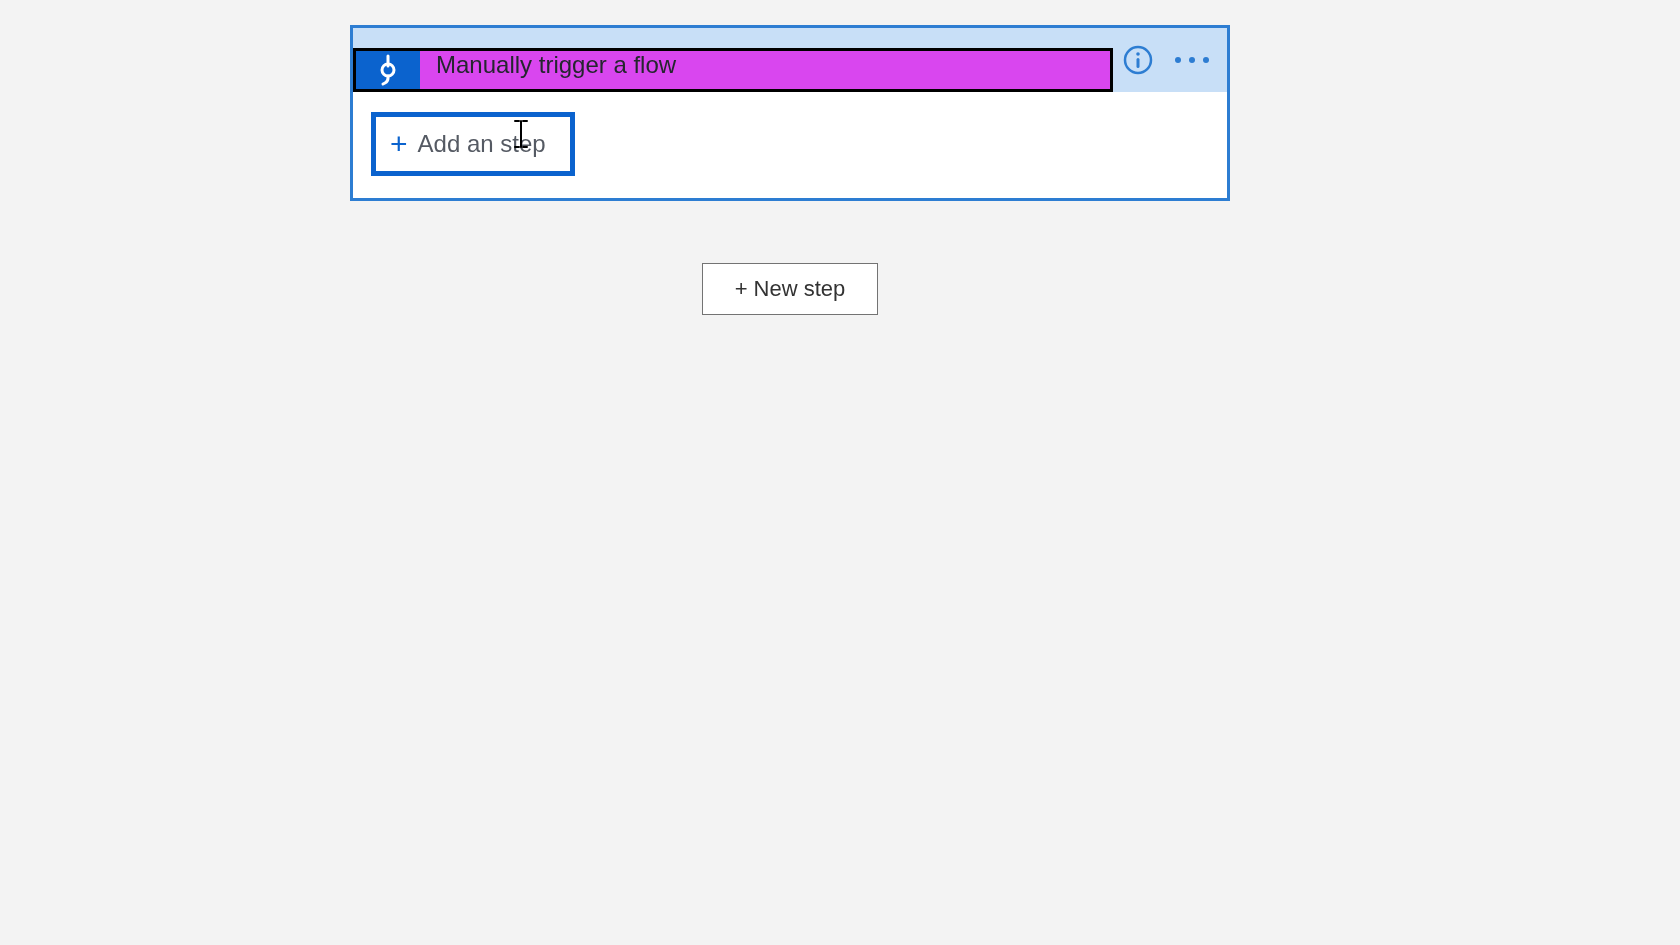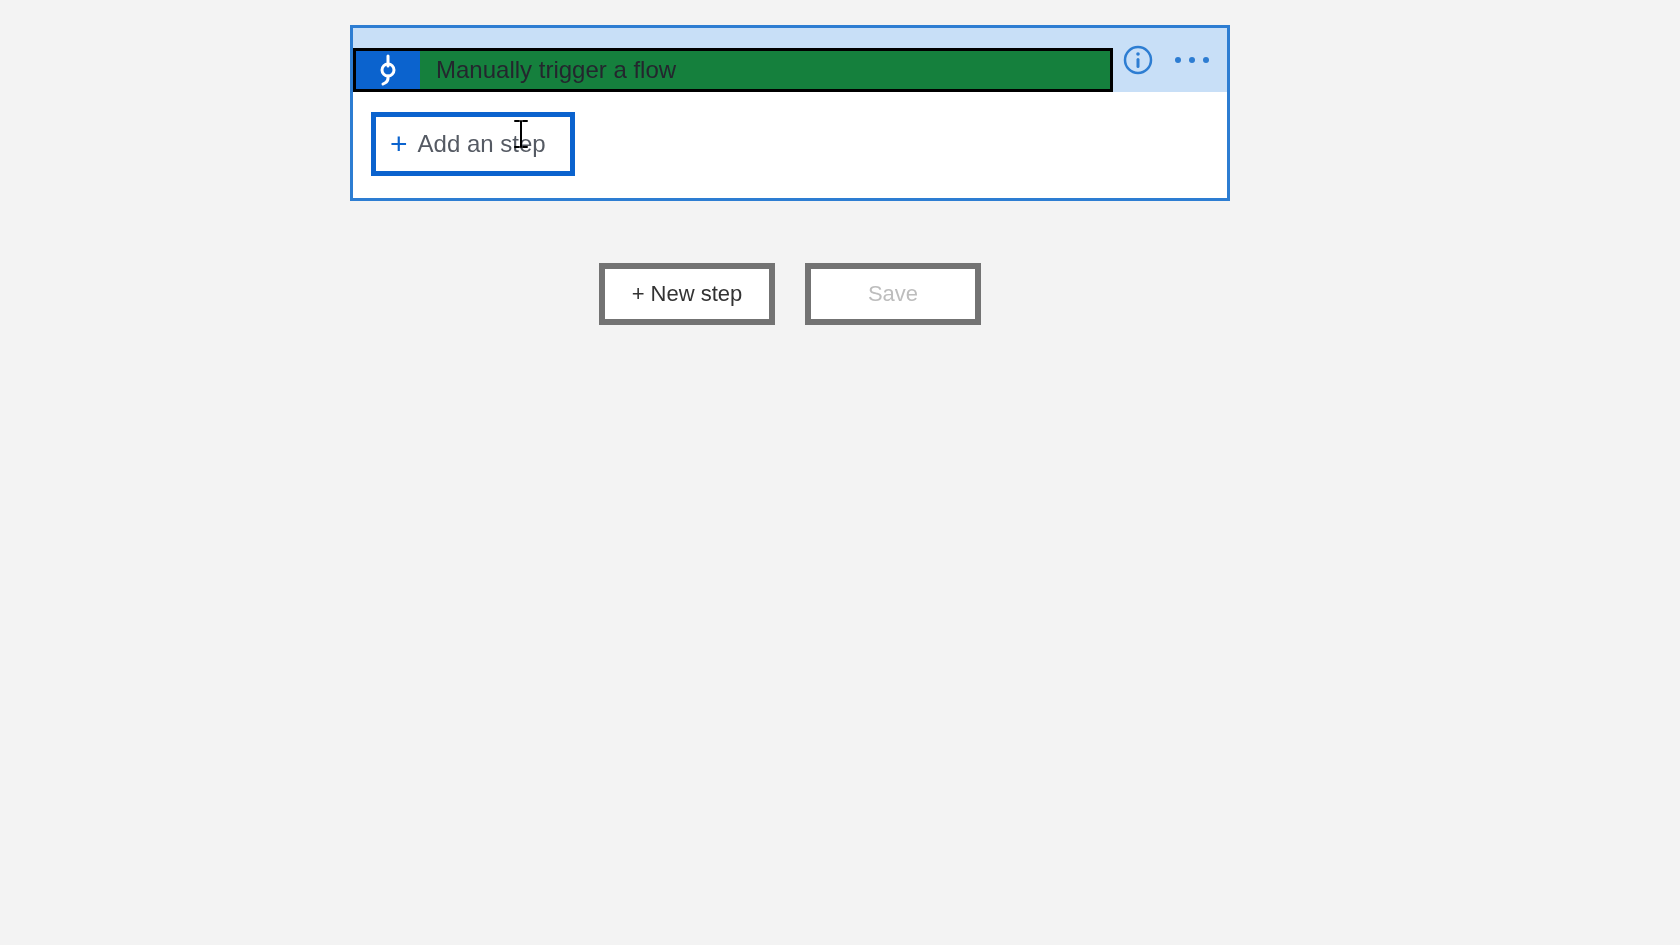--- a/index.html
+++ b/index.html
@@ -23,24 +23,23 @@
       background: #ffffff;
     }
     .trigger-header {
       display: flex;
       align-items: stretch;
       height: 64px;
       background: #c8dff7;
     }
     .trigger-main {
       display: flex;
-      align-items: center;
       flex: 1;
       border: 3px solid #000000;
-      background: #15803d;
+      background: #d946ef;
       margin-top: 20px;
     }
     .trigger-icon-box {
       width: 64px;
       height: 100%;
       background: #0b63ce;
       display: flex;
       align-items: center;
       justify-content: center;
     }
@@ -119,21 +118,21 @@
     .action-row {
       position: absolute;
       left: 350px;
       top: 263px;
       width: 880px;
       display: flex;
       justify-content: center;
       gap: 30px;
     }
     .action-btn {
-      border: 6px solid #737373;
+      border: 1px solid #737373;
       background: #ffffff;
       font-size: 22px;
       color: #333333;
       padding: 12px 0;
       width: 176px;
       text-align: center;
       cursor: pointer;
     }
     .action-btn.disabled {
       color: #bdbdbd;
@@ -178,14 +177,13 @@
         <svg viewBox="0 0 16 30">
           <path d="M2 2 L6 2 M10 2 L14 2 M8 2 L8 28 M2 28 L6 28 M10 28 L14 28" stroke="#000000" stroke-width="2" stroke-linecap="round"></path>
         </svg>
       </span>
     </div>
   </div>
 </div>
 
 <div class="action-row">
   <div class="action-btn">+ New step</div>
-  <div class="action-btn disabled">Save</div>
 </div>
 
 </body></html>

